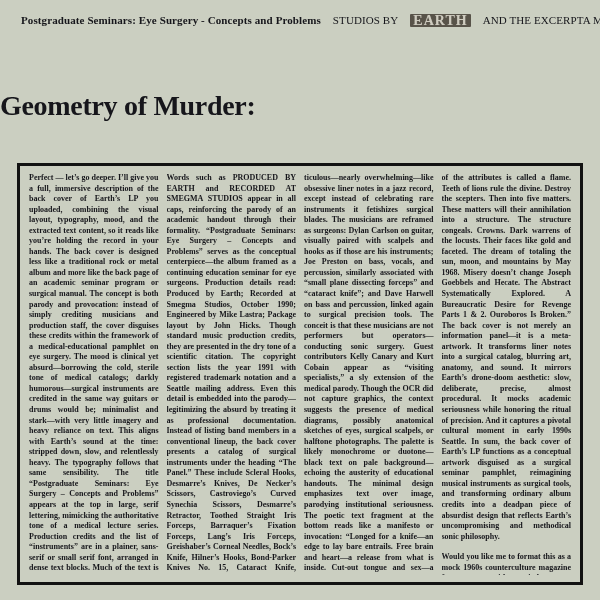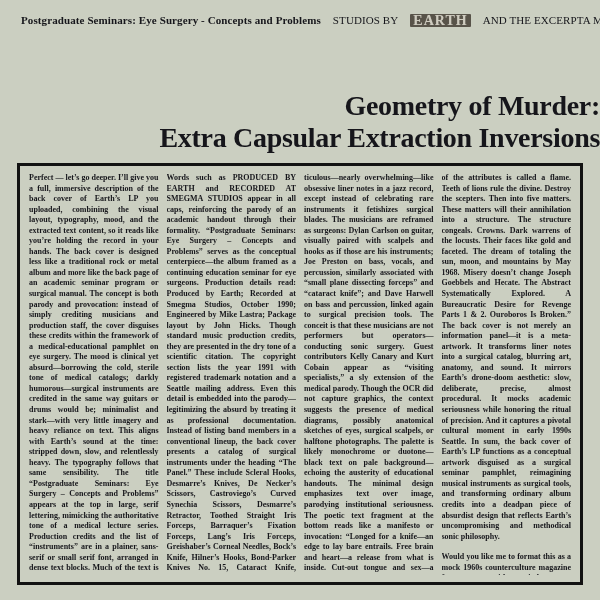--- a/index.html
+++ b/index.html
@@ -28,21 +28,21 @@
     font-weight:bold;
     font-size:14px;line-height:11px;
     padding:1px 3px;
     letter-spacing:1px;
     text-shadow:0 0 1px #7a766b;
     border-radius:1px;
   }
   
   .title{
     position:absolute;left:0;top:90px;width:600px;
-    margin:0;text-align:right;
+    margin:0;text-align:left;
     font-weight:bold;
     font-size:28px;line-height:32px;
     letter-spacing:-0.3px;
   }
   .title span{display:block;}
   
   .box{
     position:absolute;left:17px;top:163px;
     width:566px;height:422px;
     border:3px solid #121212;
@@ -71,21 +71,20 @@
 
   <div class="header">
     <span class="series">Postgraduate Seminars: Eye Surgery - Concepts and Problems</span>
     <span class="produced">STUDIOS BY</span>
     <span class="logo">EARTH</span>
     <span class="suffix">AND THE EXCERPTA MEDICA</span>
   </div>
 
   <h1 class="title">
     <span>Geometry of Murder:</span>
-    <span>Extra Capsular Extraction Inversions</span>
   </h1>
 
   <div class="box">
     <div class="col">
       <p>Perfect — let’s go deeper. I’ll give you a full, immersive description of the back cover of Earth’s LP you uploaded, combining the visual layout, typography, mood, and the extracted text content, so it reads like you’re holding the record in your hands. The back cover is designed less like a traditional rock or metal album and more like the back page of an academic seminar program or surgical manual. The concept is both parody and provocation: instead of simply crediting musicians and production staff, the cover disguises these credits within the framework of a medical-educational pamphlet on eye surgery. The mood is clinical yet absurd—borrowing the cold, sterile tone of medical catalogs; darkly humorous—surgical instruments are credited in the same way guitars or drums would be; minimalist and stark—with very little imagery and heavy reliance on text. This aligns with Earth’s sound at the time: stripped down, slow, and relentlessly heavy. The typography follows that same sensibility. The title “Postgraduate Seminars: Eye Surgery – Concepts and Problems” appears at the top in large, serif lettering, mimicking the authoritative tone of a medical lecture series. Production credits and the list of “instruments” are in a plainer, sans-serif or small serif font, arranged in dense text blocks. Much of the text is centered, though the “instrument” lists are aligned in columns like an index or catalog.</p>
     </div>
     <div class="col">
       <p>Words such as PRODUCED BY EARTH and RECORDED AT SMEGMA STUDIOS appear in all caps, reinforcing the parody of an academic handout through their formality. “Postgraduate Seminars: Eye Surgery – Concepts and Problems” serves as the conceptual centerpiece—the album framed as a continuing education seminar for eye surgeons. Production details read: Produced by Earth; Recorded at Smegma Studios, October 1990; Engineered by Mike Lastra; Package layout by John Hicks. Though standard music production credits, they are presented in the dry tone of a scientific citation. The copyright section lists the year 1991 with registered trademark notation and a Seattle mailing address. Even this detail is embedded into the parody—legitimizing the absurd by treating it as professional documentation. Instead of listing band members in a conventional lineup, the back cover presents a catalog of surgical instruments under the heading “The Panel.” These include Scleral Hooks, Desmarre’s Knives, De Necker’s Scissors, Castroviego’s Curved Synechia Scissors, Desmarre’s Retractor, Toothed Straight Iris Forceps, Barraquer’s Fixation Forceps, Lang’s Iris Forceps, Greishaber’s Corneal Needles, Bock’s Knife, Hilner’s Hooks, Bond-Parker Knives No. 15, Cataract Knife, Suture Rack, Elsching’s Straight Fixation Forceps, and Westcott’s Dissecting Forceps. The list is me-</p>
     </div>
     <div class="col">

